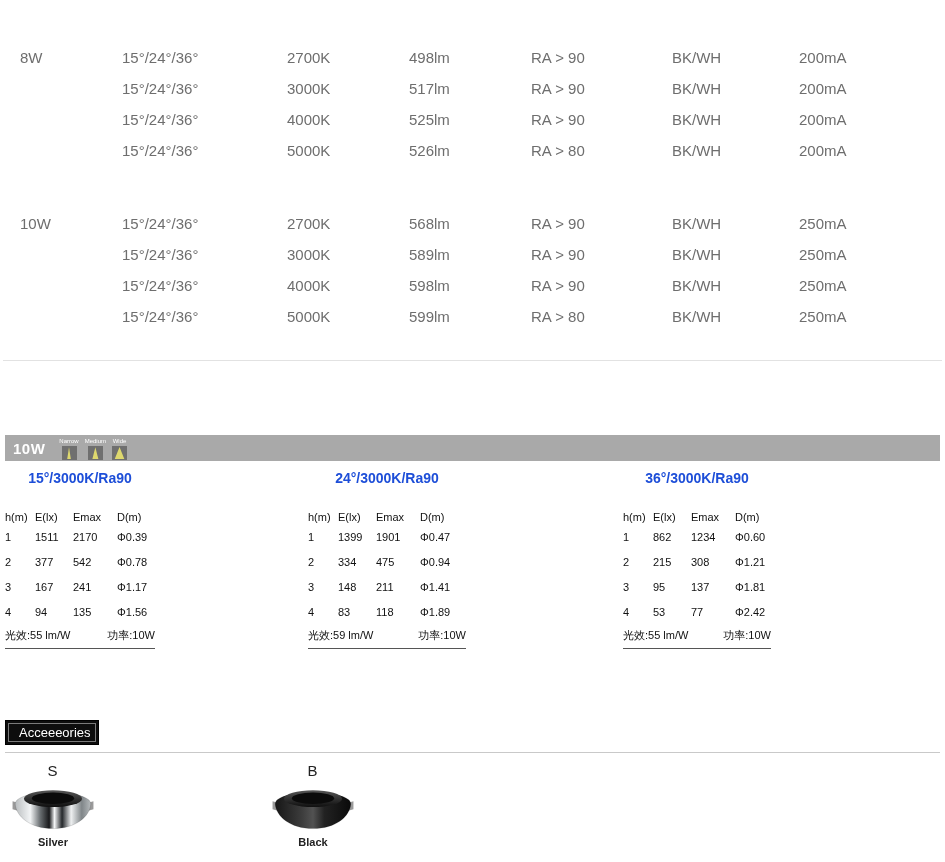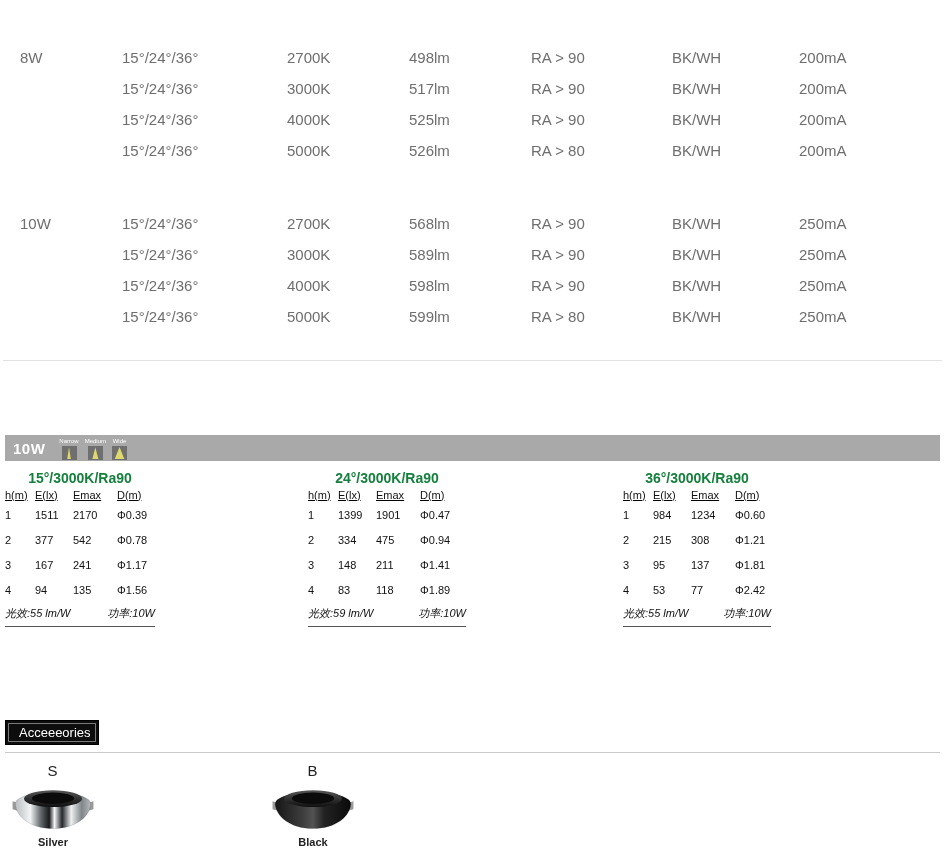--- a/index.html
+++ b/index.html
@@ -32,30 +32,30 @@
   .beam-sq::after{content:"";position:absolute;inset:0;background:#ded86e;}
   .beam-sq.narrow::after{clip-path:polygon(50% 12%,38% 96%,62% 96%);}
   .beam-sq.medium::after{clip-path:polygon(50% 12%,30% 96%,70% 96%);}
   .beam-sq.wide::after{clip-path:polygon(50% 10%,18% 96%,82% 96%);}
 
   
   .ptable{position:absolute;top:470px;}
   .pt-1{left:5px;width:150px;}
   .pt-2{left:308px;width:158px;}
   .pt-3{left:623px;width:148px;}
-  .pt-title{font-size:14px;font-weight:bold;color:#15803d;text-align:center;height:17px;
-            white-space:nowrap;}
+  .pt-title{font-size:14px;font-weight:bold;color:#1d4ed8;text-align:center;height:17px;
+            margin-bottom:22px;white-space:nowrap;}
   .pt-head,.pt-row{display:grid;grid-template-columns:30px 38px 44px 1fr;align-items:center;}
-  .pt-head{height:15px;text-decoration:underline;}
+  .pt-head{height:15px;}
   .pt-hcell{font-size:11px;color:#111;white-space:nowrap;}
   .pt-row{height:25px;}
   .pt-cell{font-size:11px;color:#111;white-space:nowrap;}
   .pt-foot{margin-top:4px;padding-bottom:5px;border-bottom:1px solid #555;
            display:flex;justify-content:space-between;}
-  .pt-foot span{font-size:11px;color:#111;white-space:nowrap;font-style:italic;}
+  .pt-foot span{font-size:11px;color:#111;white-space:nowrap;}
 
   
   .acc-badge{position:absolute;left:5px;top:720px;width:94px;height:25px;background:#0d0d0d;
              border:1px solid #000;box-shadow:inset 0 0 0 2px #0d0d0d, inset 0 0 0 3px rgba(255,255,255,.45);
              color:#fff;font-size:13px;display:flex;align-items:center;padding-left:13px;box-sizing:border-box;}
   .rule-acc{position:absolute;left:5px;right:5px;top:752px;height:1px;background:#c9c9c9;}
   .acc-items{position:absolute;left:5px;top:762px;width:935px;height:95px;}
   .acc-item{position:absolute;width:96px;display:flex;flex-direction:column;align-items:center;}
   .acc-1{left:0px;} .acc-2{left:123px;} .acc-3{left:260px;}
   .acc-code{font-size:15px;color:#222;height:18px;letter-spacing:1px;}
@@ -279,21 +279,21 @@
       <div class="ptable pt-3">
         <div class="pt-title">36°/3000K/Ra90</div>
         <div class="pt-head">
           <div class="pt-hcell">h(m)</div>
           <div class="pt-hcell">E(lx)</div>
           <div class="pt-hcell">Emax</div>
           <div class="pt-hcell">D(m)</div>
         </div>
         <div class="pt-row">
           <div class="pt-cell">1</div>
-          <div class="pt-cell">984</div>
+          <div class="pt-cell">862</div>
           <div class="pt-cell">1234</div>
           <div class="pt-cell">Φ0.60</div>
         </div>
         <div class="pt-row">
           <div class="pt-cell">2</div>
           <div class="pt-cell">215</div>
           <div class="pt-cell">308</div>
           <div class="pt-cell">Φ1.21</div>
         </div>
         <div class="pt-row">

